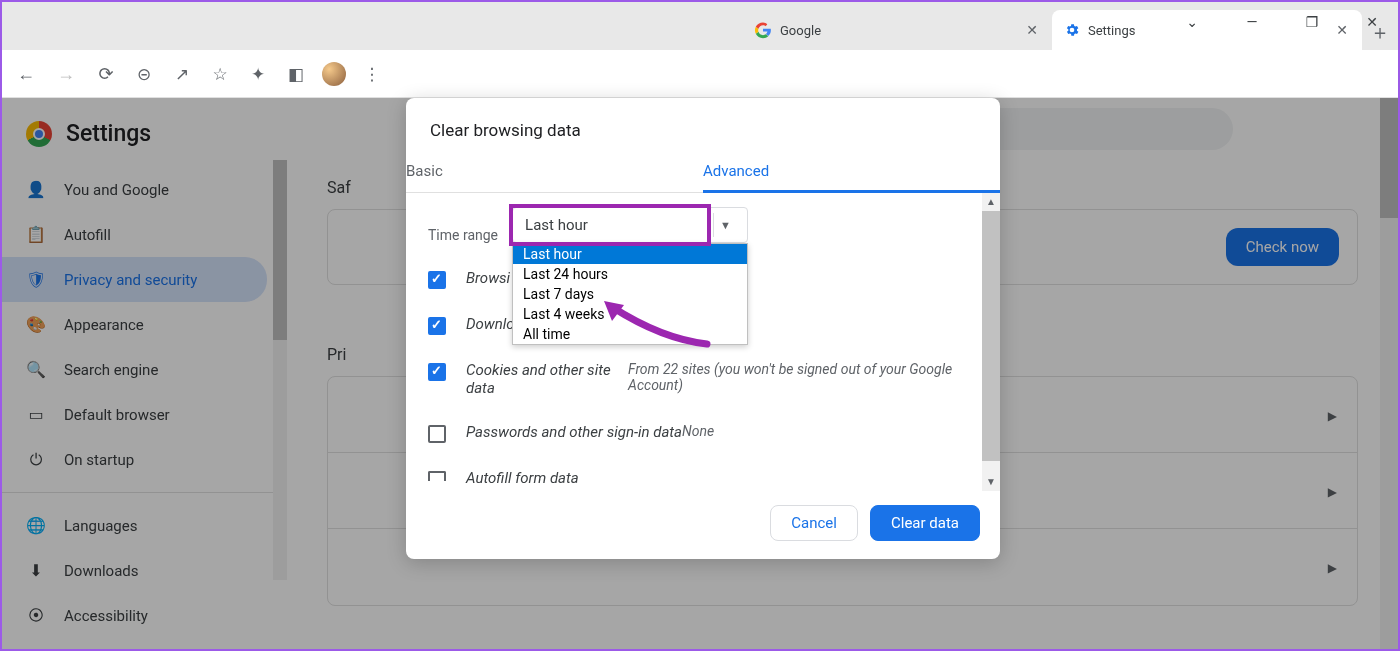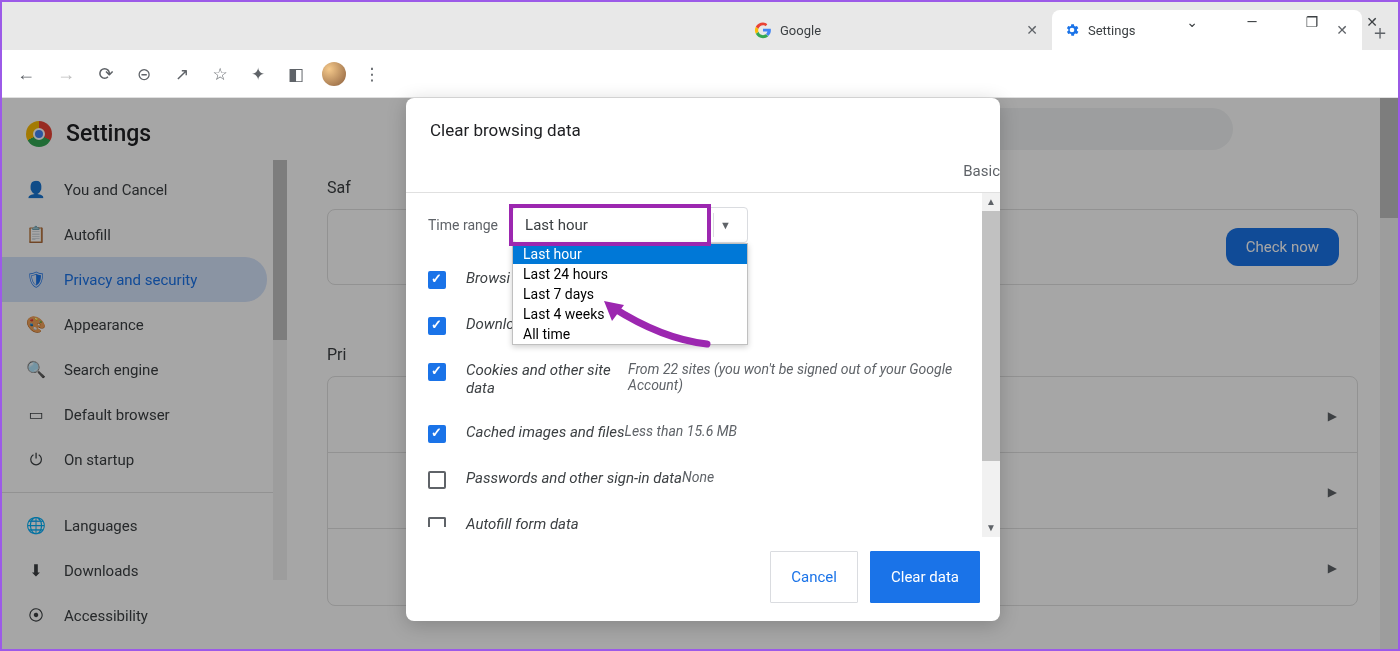--- a/index.html
+++ b/index.html
@@ -44,46 +44,46 @@
 .check-now-btn { position: absolute; right: 18px; top: 18px; background: #1a73e8; color: #fff; padding: 10px 20px; border-radius: 12px; font-size: 15px; }
 .bg-list-card { border: 1px solid #e0e0e0; border-radius: 8px; }
 .bg-row { height: 76px; border-bottom: 1px solid #e0e0e0; position: relative; }
 .bg-row:last-child { border-bottom: none; }
 .bg-chevron { position: absolute; right: 20px; top: 32px; color: #5f6368; font-size: 12px; }
 .right-scroll { position: absolute; right: 0; top: 0; width: 18px; height: 100%; background: #f1f1f1; }
 .right-scroll-thumb { position: absolute; top: 0; width: 100%; height: 120px; background: #c1c1c1; }
 .dialog { position: absolute; z-index: 10; left: 404px; top: 0; width: 594px; background: #fff; border-radius: 8px; box-shadow: 0 4px 20px rgba(0,0,0,0.2); display: flex; flex-direction: column; }
 .dialog-title { padding: 22px 24px 10px; font-size: 17px; color: #202124; }
 .dialog-tabs { display: flex; border-bottom: 1px solid #e0e0e0; }
-.dialog-tab { flex: 1; text-align: right; padding: 12px 0; font-size: 15px; color: #5f6368; cursor: pointer; position: relative; }
+.dialog-tab { flex: 1; text-align: left; padding: 12px 0; font-size: 15px; color: #5f6368; cursor: pointer; position: relative; }
 .dialog-tab.active { color: #1a73e8; }
 .dialog-tab.active::after { content: ''; position: absolute; bottom: -1px; left: 0; right: 0; height: 3px; background: #1a73e8; }
 .dialog-body { position: relative; padding: 14px 16px 4px; max-height: 392px; overflow: hidden; }
 .dialog-scroll { position: absolute; right: 0; top: 0; width: 18px; height: 100%; background: #f1f1f1; }
 .dialog-scroll-thumb { position: absolute; top: 0; width: 100%; height: 250px; background: #c1c1c1; }
 .dialog-scroll-arrow { position: absolute; width: 100%; height: 18px; text-align: center; font-size: 10px; color: #5f6368; line-height: 18px; }
-.time-range-row { display: flex; align-items: center; gap: 14px; margin-bottom: 18px; padding-left: 6px; }
+.time-range-row { display: flex; align-items: flex-end; gap: 14px; margin-bottom: 18px; padding-left: 6px; }
 .time-range-label { font-size: 14px; color: #5f6368; }
 .select-box-wrap { position: relative; }
 .select-box { width: 236px; height: 36px; border: 1px solid #dadce0; border-radius: 4px; display: flex; align-items: center; padding: 0 12px; font-size: 15px; color: #3c4043; background: #fff; position: relative; }
 .select-chevron { position: absolute; right: 10px; top: 50%; transform: translateY(-50%); width: 24px; height: 24px; display: flex; align-items: center; justify-content: center; border-left: 1px solid #dadce0; color: #5f6368; font-size: 11px; }
 .highlight-box { position: absolute; left: -3px; top: -3px; width: 202px; height: 42px; border: 4px solid #9c27b0; pointer-events: none; z-index: 3; }
 .dropdown { position: absolute; left: 0; top: 36px; width: 236px; background: #fff; border: 1px solid #c0c0c0; z-index: 2; box-shadow: 0 2px 6px rgba(0,0,0,0.2); }
 .dropdown-item { padding: 2px 10px; font-size: 14px; cursor: pointer; }
 .dropdown-item.selected { background: #0078d7; color: #fff; }
 .arrow-annotation { position: absolute; left: 90px; top: 92px; z-index: 4; pointer-events: none; }
 .check-row { display: flex; align-items: flex-start; gap: 20px; padding: 8px 6px 18px; }
 .checkbox { width: 18px; height: 18px; border: 2px solid #5f6368; border-radius: 2px; flex-shrink: 0; margin-top: 2px; position: relative; }
 .checkbox.checked { background: #1a73e8; border-color: #1a73e8; }
 .checkbox.checked::after { content: '✓'; color: #fff; position: absolute; font-size: 13px; left: 1px; top: -2px; font-weight: bold; }
 .check-text { display: flex; flex-direction: row; gap: 0; font-style: italic; }
 .check-title { font-size: 15px; color: #3c4043; }
 .check-sub { font-size: 14px; color: #5f6368; }
 .dialog-footer { display: flex; justify-content: flex-end; gap: 12px; padding: 14px 20px 18px; border-top: 0; }
-.btn { padding: 16px 20px; border-radius: 1px; font-size: 15px; cursor: pointer; }
+.btn { padding: 8px 20px; border-radius: 8px; font-size: 15px; cursor: pointer; }
 .btn-cancel { border: 1px solid #dadce0; color: #1a73e8; background: #fff; }
 .btn-primary { background: #1a73e8; color: #fff; border: 1px solid #1a73e8; }
 .google-g { width: 18px; height: 18px; display: inline-block; }
 .gear { width: 16px; height: 16px; display: inline-block; color: #1a73e8; }
 </style>
 </head>
 <body>
 
 <div class="titlebar">
   <div class="tab inactive">
@@ -134,21 +134,21 @@
 <div class="content-area">
   <div class="settings-bg">
     <div class="sidebar-col">
       <div class="settings-header">
         <span class="chrome-dot"></span>
         <span class="settings-title">Settings</span>
       </div>
       <div class="sidebar-list">
         <div class="sidebar-item">
             <span class="si-icon">👤</span>
-            <span>You and Cancel</span>
+            <span>You and Google</span>
           </div>
         <div class="sidebar-item">
             <span class="si-icon">📋</span>
             <span>Autofill</span>
           </div>
         <div class="sidebar-item active">
             <span class="si-icon">🛡</span>
             <span>Privacy and security</span>
           </div>
         <div class="sidebar-item">
@@ -208,20 +208,21 @@
         <div class="right-scroll-thumb"></div>
       </div>
   </div>
 
   <div class="dimmer"></div>
 
   <div class="dialog">
     <div class="dialog-title">Clear browsing data</div>
     <div class="dialog-tabs">
       <div class="dialog-tab">Basic</div>
+      <div class="dialog-tab active">Advanced</div>
     </div>
     <div class="dialog-body">
       <div class="time-range-row">
         <span class="time-range-label">Time range</span>
         <div class="select-box-wrap">
           <div class="highlight-box"></div>
           <div class="select-box">
             <span>Last hour</span>
             <span class="select-chevron">▼</span>
           </div>
@@ -254,27 +255,20 @@
         </div>
       </div>
       <div class="check-row">
         <span class="checkbox checked"></span>
         <div class="check-text">
           <span class="check-title">Cookies and other site data</span>
           <span class="check-sub">From 22 sites (you won't be signed out of your Google Account)</span>
         </div>
       </div>
       <div class="check-row">
-        <span class="checkbox checked"></span>
-        <div class="check-text">
-          <span class="check-title">Cached images and files</span>
-          <span class="check-sub">Less than 15.6 MB</span>
-        </div>
-      </div>
-      <div class="check-row">
         <span class="checkbox"></span>
         <div class="check-text">
           <span class="check-title">Passwords and other sign-in data</span>
           <span class="check-sub">None</span>
         </div>
       </div>
       <div class="check-row" style="padding-bottom:0">
         <span class="checkbox" style="height:10px;border-bottom:none;border-radius:2px 2px 0 0"></span>
         <div class="check-text">
           <span class="check-title">Autofill form data</span>

